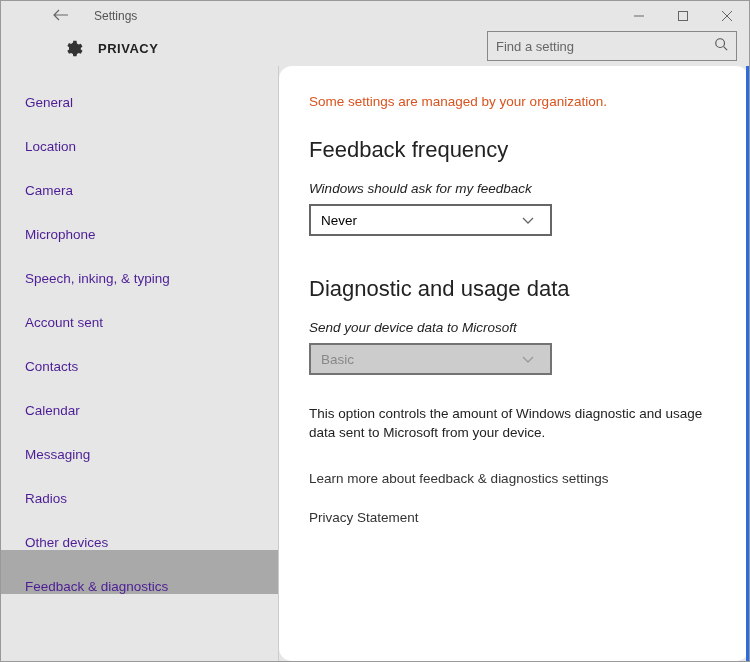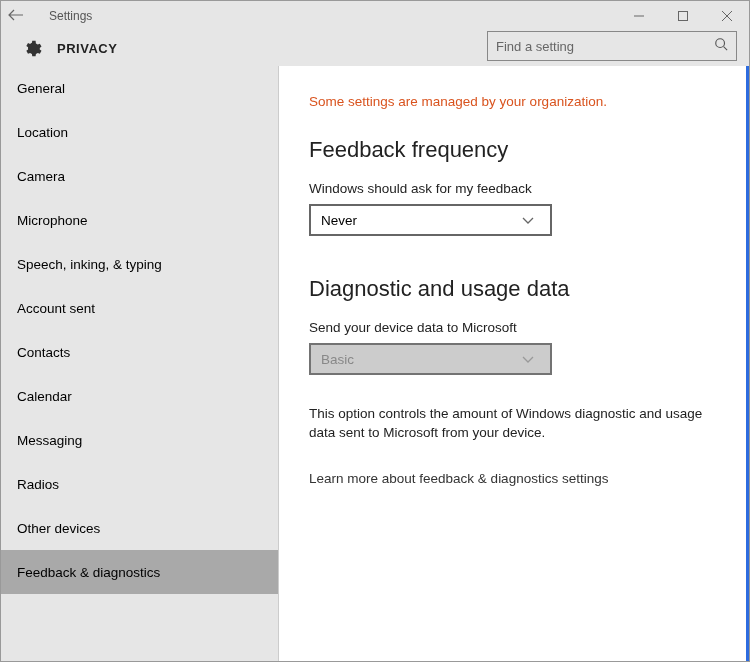--- a/index.html
+++ b/index.html
@@ -1,42 +1,42 @@
 <!DOCTYPE html>
 <html><head>
 <meta charset="utf-8">
 <style>
   * { box-sizing: border-box; margin: 0; padding: 0; font-family: "Segoe UI", Tahoma, sans-serif; }
   body { width: 750px; height: 662px; background: #e6e6e6; border: 1px solid #999; overflow: hidden; position: relative; }
   
-  .titlebar { height: 30px; display: flex; align-items: center; position: relative; }
+  .titlebar { height: 30px; display: flex; align-items: center; position: relative; padding-left: 45px; }
   .titlebar .back { width: 30px; text-align: center; color: #666; font-size: 16px; cursor: pointer; }
   .titlebar .title { font-size: 12px; color: #555; padding-left: 18px; }
   .titlebar .win-controls { position: absolute; right: 0; top: 0; display: flex; }
   .titlebar .win-controls span { width: 44px; height: 30px; display: flex; align-items: center; justify-content: center; color: #666; cursor: pointer; }
   .titlebar .win-controls svg { width: 10px; height: 10px; }
   
-  .header { height: 35px; display: flex; align-items: center; padding: 0 20px; position: relative; }
+  .header { height: 35px; display: flex; align-items: center; padding: 0 14px; position: relative; margin-left: 47px; }
   .header .gear { width: 22px; height: 22px; display: flex; align-items: center; justify-content: center; }
   .header .section-title { font-weight: 600; font-size: 13px; letter-spacing: 0.5px; padding-left: 14px; color: #222; }
   .header .search { position: absolute; right: 12px; top: 0; width: 250px; height: 30px; border: 1px solid #888; background: #e6e6e6; display: flex; align-items: center; padding: 0 8px; justify-content: center; }
   .header .search input { flex: 1; border: none; background: transparent; outline: none; font-size: 13px; color: #333; }
   .header .search input::placeholder { color: #666; }
   .header .search .sicon { color: #555; }
   
   .body { display: flex; height: calc(100% - 65px); }
   
   .sidebar { width: 278px; background: #e6e6e6; border-right: 1px solid #ccc; overflow-y: auto; }
-  .sidebar .item { height: 44px; display: flex; align-items: center; padding: 0 16px; font-size: 13.5px; color: #000000; cursor: pointer; }
+  .sidebar .item { height: 44px; display: flex; align-items: flex-end; padding: 0 24px; font-size: 13.5px; color: #4c1d95; cursor: pointer; }
   .sidebar .item.selected { background: #a9a9a9; }
   
-  .content { flex: 1; background: #fff; padding: 28px 30px 20px 30px; overflow-y: auto; }
+  .content { flex: 1; background: #fff; padding: 28px 30px 20px 30px; overflow-y: auto; border-radius: 13px; }
   .content .notice { color: #d9531e; font-size: 13.5px; margin-bottom: 28px; }
   .content h2 { font-weight: 400; font-size: 22px; color: #222; margin-bottom: 18px; }
-  .content .label { font-size: 13.5px; color: #222; margin-bottom: 8px; }
+  .content .label { font-size: 13.5px; color: #222; margin-bottom: 8px; font-style: italic; }
   .content .select { width: 243px; height: 32px; border: 2px solid #666; background: #fff; display: flex; align-items: center; padding: 0 16px 0 10px; font-size: 13.5px; justify-content: space-between; cursor: pointer; margin-bottom: 40px; }
   .content .select.disabled { background: #ccc; border: 2px solid #737373; color: #888; cursor: default; margin-bottom: 30px; }
   .content .select .chev { color: #666; }
   .content .select.disabled .chev { color: #999; }
   .content .desc { font-size: 13.5px; color: #222; line-height: 1.4; margin-bottom: 28px; max-width: 400px; }
   .content .link { font-size: 13.5px; color: #333; margin-bottom: 24px; cursor: pointer; display: block; }
   
   .right-accent { position: absolute; right: 0; top: 65px; width: 3px; height: calc(100% - 65px); background: #2d6cdf; }
 </style>
 </head>
@@ -148,16 +148,17 @@
       <span class="chev">
         <svg width="12" height="8" viewBox="0 0 12 8">
             <path d="M1 1 L6 6 L11 1" stroke="#999" stroke-width="1.3" fill="none"></path>
           </svg>
       </span>
     </div>
 
     <div class="desc">This option controls the amount of Windows diagnostic and usage data sent to Microsoft from your device.</div>
 
     <a class="link">Learn more about feedback &amp; diagnostics settings</a>
+    <a class="link">Privacy Statement</a>
   </div>
 </div>
 
 <div class="right-accent"></div>
 
 </body></html>

